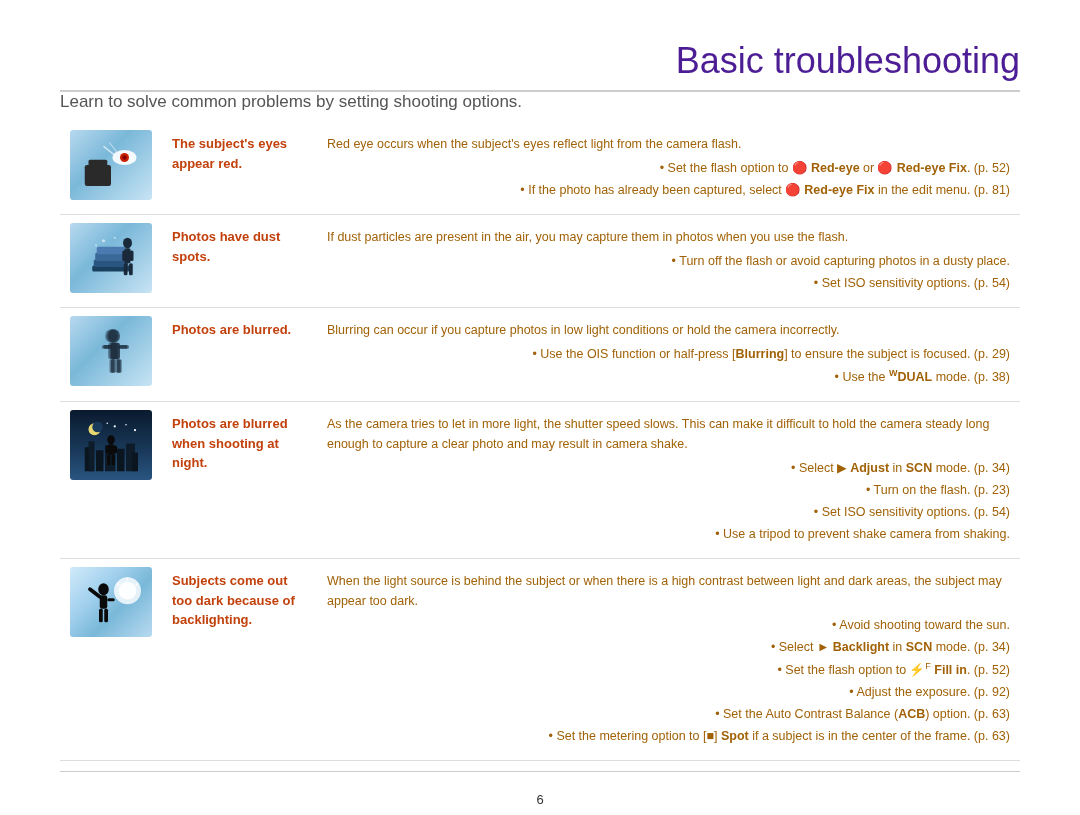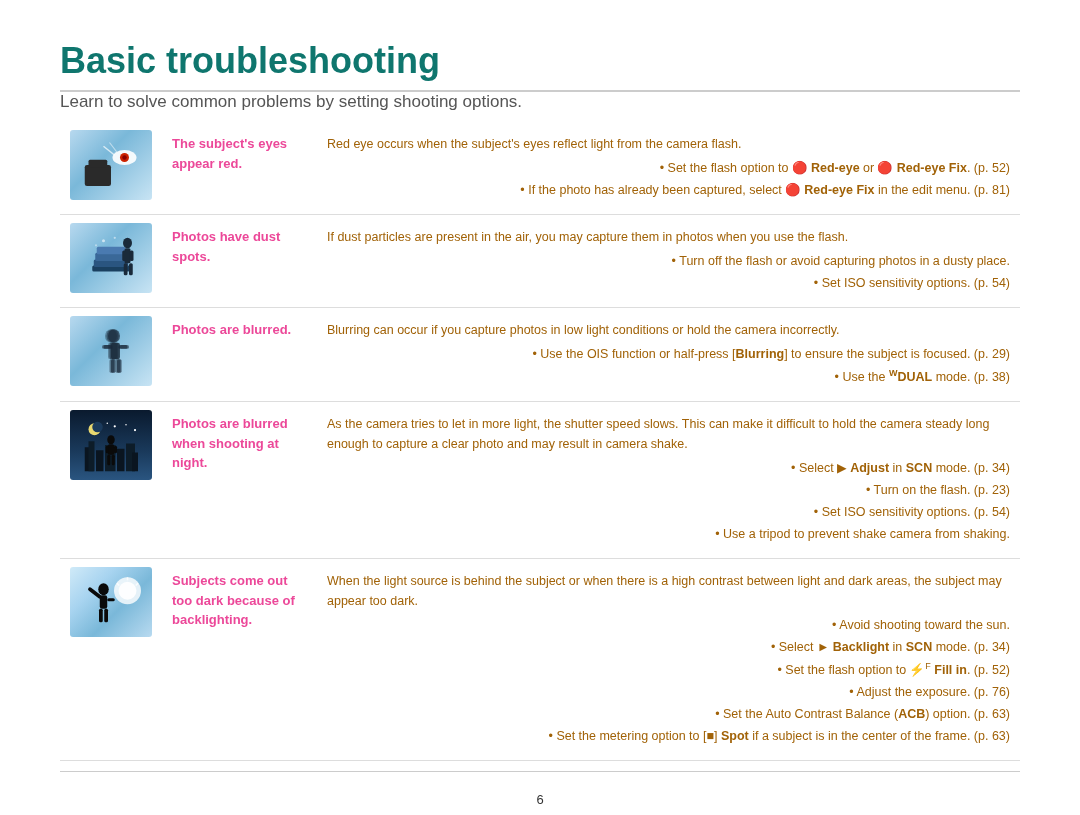--- a/index.html
+++ b/index.html
@@ -7,23 +7,24 @@
       font-family: Arial, sans-serif;
       background: #fff;
       color: #333;
       font-size: 13px;
       padding: 40px 60px;
       width: 1080px;
       min-height: 815px;
     }
     h1 {
       font-size: 36px;
-      font-weight: bold;
-      color: #0f766e;
+      font-weight: normal;
+      color: #4c1d95;
       margin-bottom: 8px;
+      text-align: right;
     }
     .subtitle {
       font-size: 17px;
       color: #555;
       margin-bottom: 10px;
     }
     .divider-top {
       border: none;
       border-top: 2px solid #ccc;
       margin-bottom: 0;
@@ -62,21 +63,21 @@
     .img-placeholder svg {
       width: 60px;
       height: 60px;
     }
     .label-cell {
       width: 155px;
       padding: 12px 10px;
       vertical-align: top;
     }
     .label-text {
-      color: #ec4899;
+      color: #c2410c;
       font-size: 13px;
       font-weight: bold;
       line-height: 1.5;
     }
     .desc-cell {
       vertical-align: top;
       padding: 12px 10px;
       line-height: 1.6;
       color: #a16207;
       font-size: 12.5px;
@@ -293,21 +294,21 @@
       </td>
       <td class="label-cell">
         <span class="label-text">Subjects come out<br>too dark because of<br>backlighting.</span>
       </td>
       <td class="desc-cell">
         <span>When the light source is behind the subject or when there is a high contrast between light and dark areas, the subject may appear too dark.</span>
         <ul>
           <li>Avoid shooting toward the sun.</li>
           <li>Select ► <span class="bold">Backlight</span> in <span class="bold">SCN</span> mode. (p. 34)</li>
           <li>Set the flash option to ⚡<sup style="font-size:9px">F</sup> <span class="bold">Fill in</span>. (p. 52)</li>
-          <li>Adjust the exposure. (p. 76)</li>
+          <li>Adjust the exposure. (p. 92)</li>
           <li>Set the Auto Contrast Balance (<span class="bold">ACB</span>) option. (p. 63)</li>
           <li>Set the metering option to [■] <span class="bold">Spot</span> if a subject is in the center of the frame. (p. 63)</li>
         </ul>
       </td>
     </tr>
 
   </tbody>
 </table>
 
 <hr class="divider-bottom" style="margin-top:10px;">

